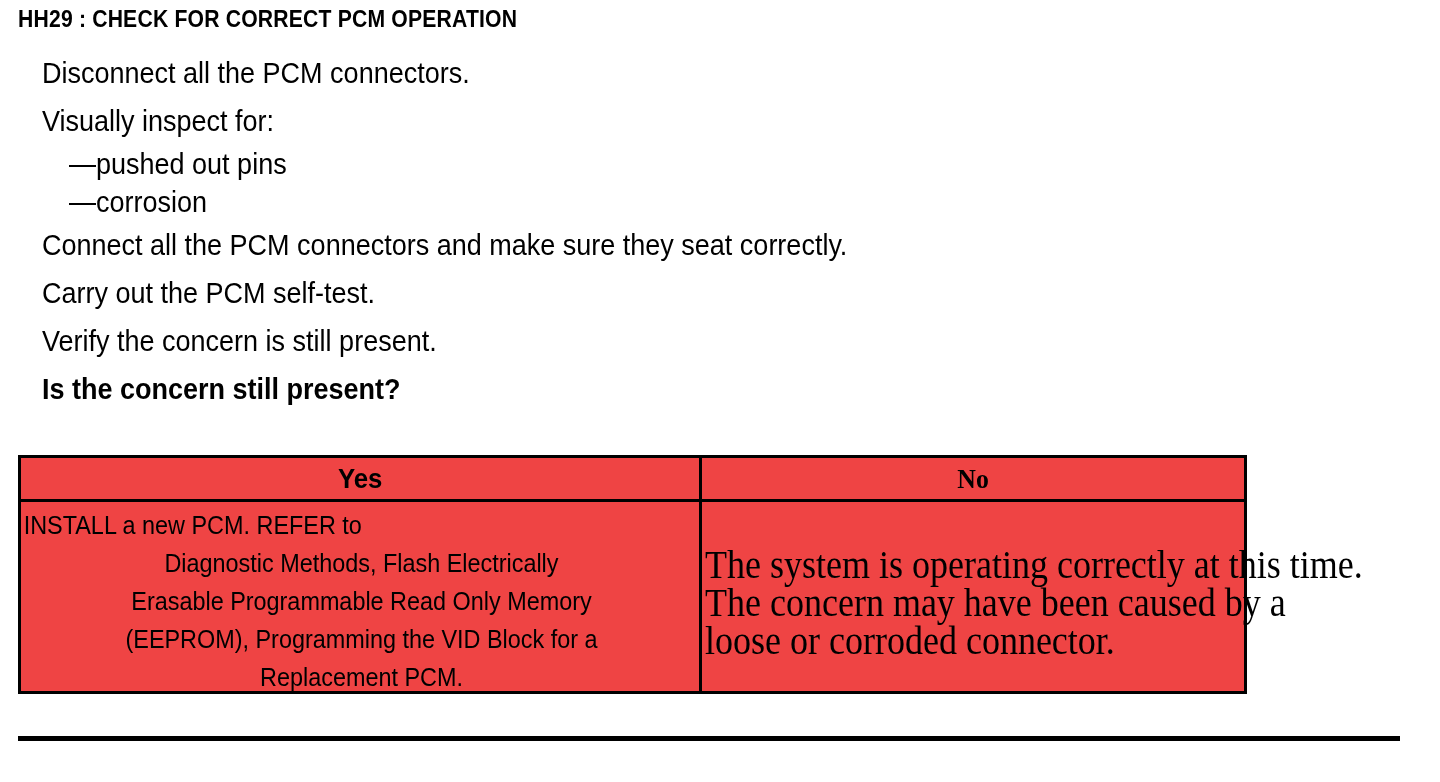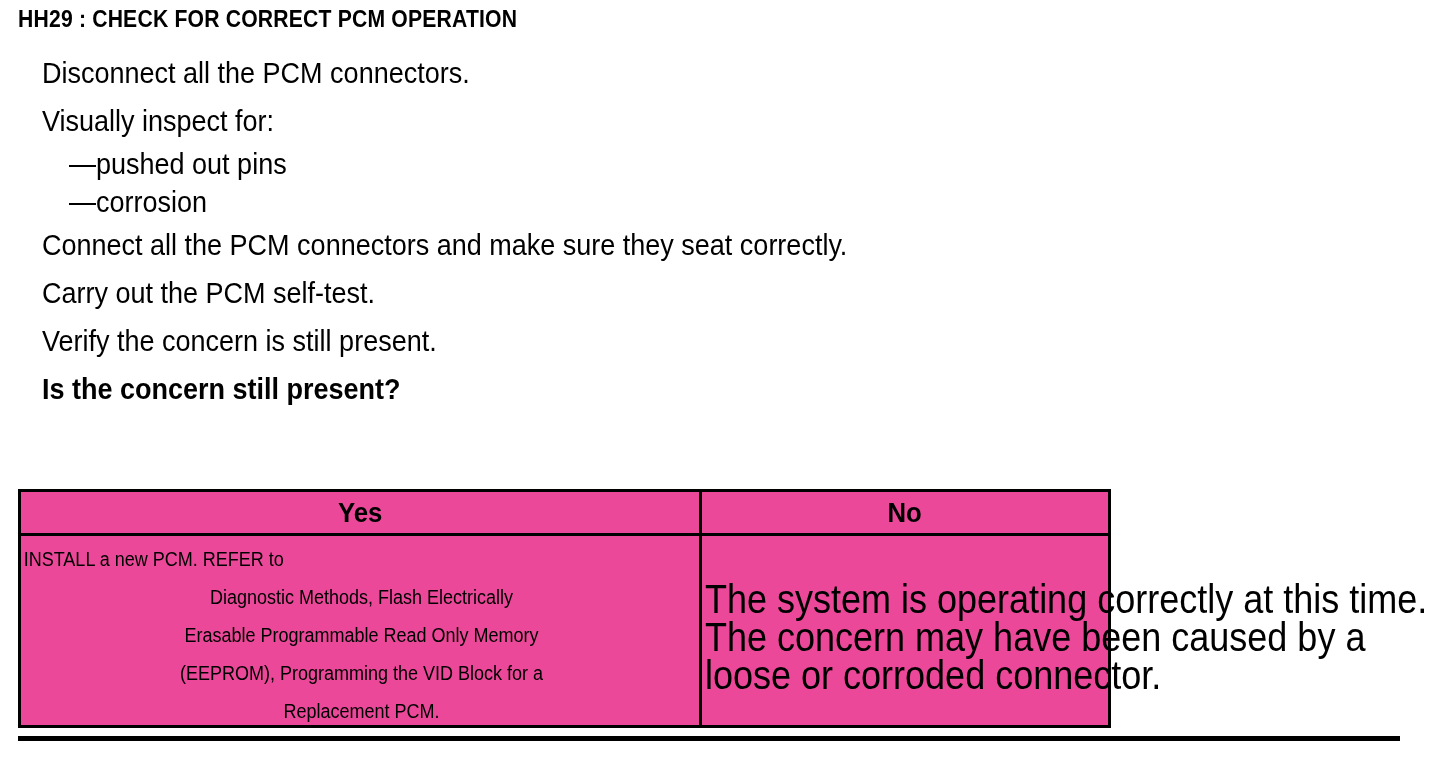--- a/index.html
+++ b/index.html
@@ -62,65 +62,65 @@
   }
   .line.bold {
     font-weight: bold;
   }
 
   
   .decision-table {
     position: absolute;
     left: 18px;
     top: 455px;
-    width: 1093px;
+    width: 1229px;
     border: 3px solid #000;
     box-sizing: border-box;
-    background: #ec4899;
-    margin-top: 34px;
+    background: #ef4444;
   }
   .dt-head {
     display: flex;
     height: 41px;
     border-bottom: 3px solid #000;
   }
   .dt-body {
     display: flex;
     height: 189px;
   }
   .col-yes {
     width: 681px;
     box-sizing: border-box;
     border-right: 3px solid #000;
     position: relative;
   }
   .col-no {
     flex: 1;
     box-sizing: border-box;
     position: relative;
+    font-family: Liberation Serif, serif;
   }
   .dt-head .col-yes,
   .dt-head .col-no {
     display: flex;
     align-items: center;
     justify-content: center;
   }
   .dt-head-label {
     font-size: 28px;
     font-weight: bold;
     transform: scaleX(0.92);
   }
 
   .cell-yes-text {
     position: absolute;
     left: 0px;
     top: 4px;
     width: 681px;
     text-align: center;
-    font-size: 20px;
+    font-size: 26px;
     line-height: 38px;
   }
   .cell-yes-text .ln {
     white-space: nowrap;
     transform: scaleX(0.90);
     display: block;
   }
   .cell-yes-text .ln.first {
     text-align: left;
     padding-left: 3px;

